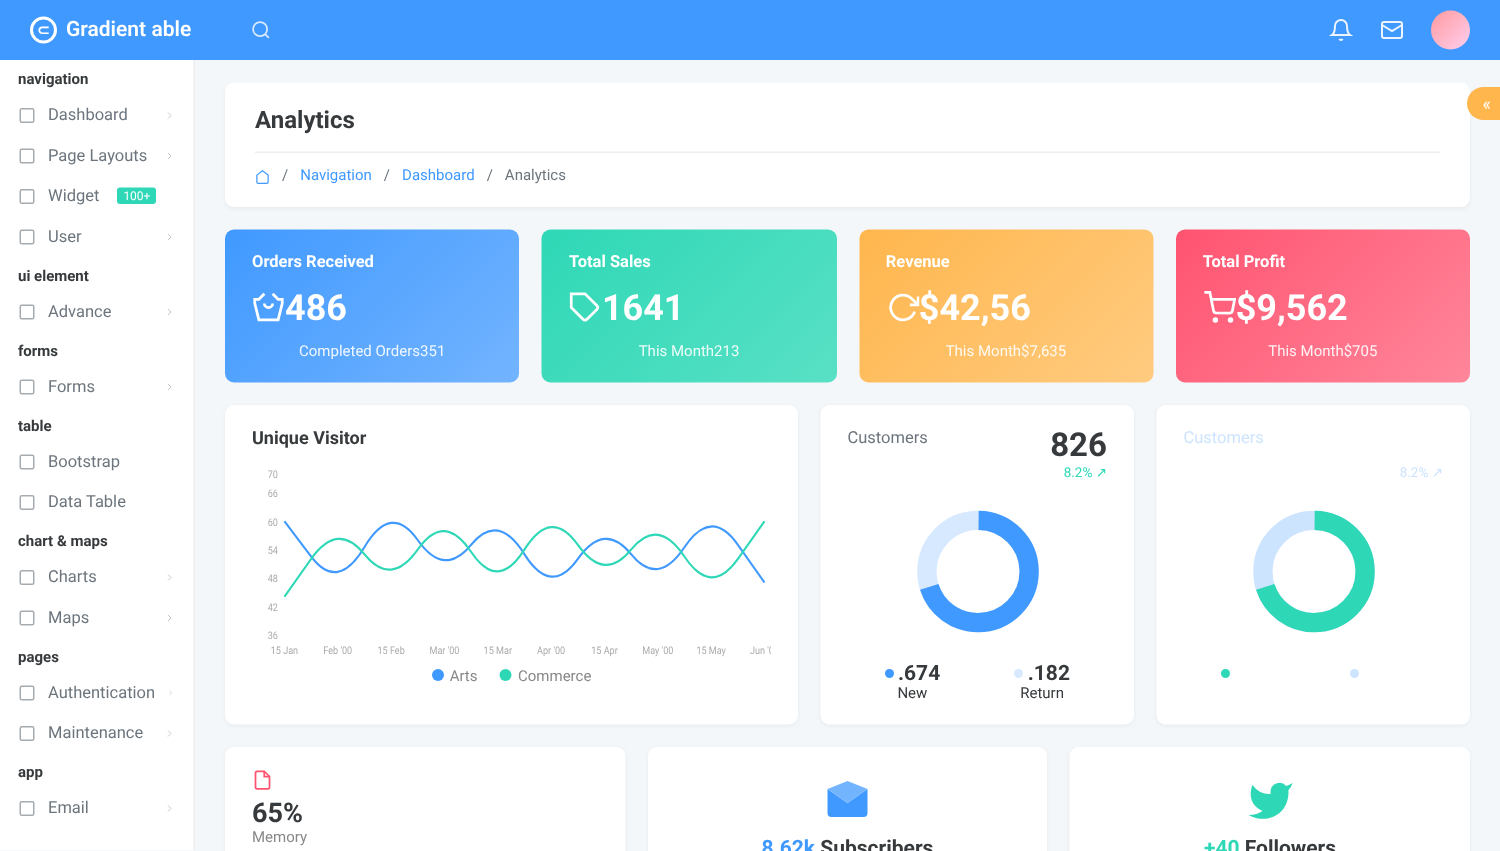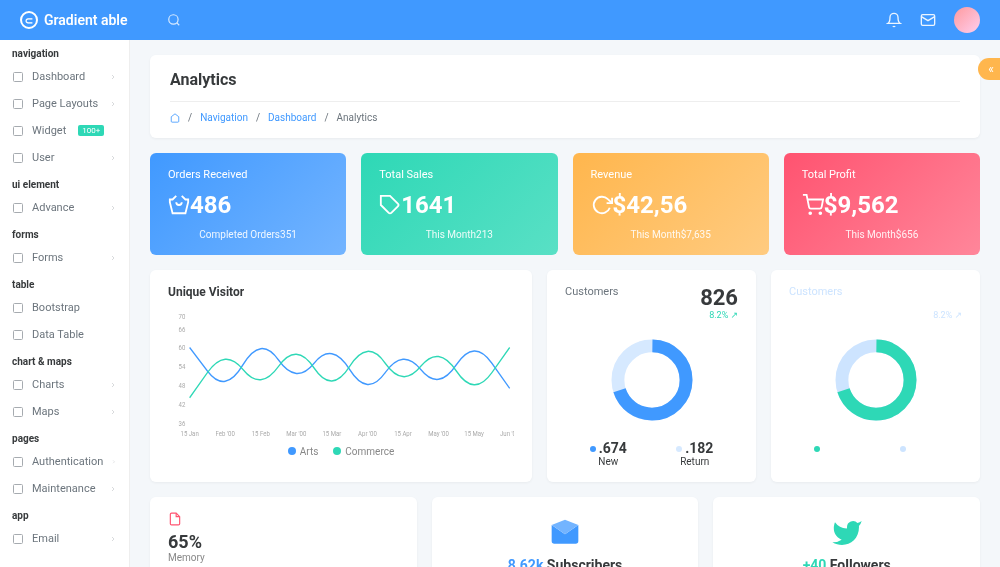--- a/index.html
+++ b/index.html
@@ -20,21 +20,21 @@
 .nav-ic{width:12px;height:12px;opacity:.6;flex-shrink:0}
 .nav-item .chev{margin-left:auto;width:8px;opacity:.4}
 .badge{background:#2ed8b6;color:#fff;font-size:8px;padding:1px 4px;border-radius:2px;margin-left:4px}
 .main{flex:1;padding:15px 20px;overflow-y:auto;position:relative}
 .hdr-card{background:#fff;border-radius:6px;padding:15px 20px;margin-bottom:15px;box-shadow:0 1px 3px rgba(0,0,0,.05)}
 .hdr-title{font-size:16px;font-weight:700;color:#373a3c;margin-bottom:12px}
 .crumb{display:flex;align-items:center;gap:8px;font-size:10px;color:#4099ff;border-top:1px solid #eee;padding-top:10px}
 .crumb span{color:#6c757d}
 .row{display:flex;gap:15px;margin-bottom:15px}
 .stat{flex:1;border-radius:6px;padding:15px 18px;color:#fff;position:relative;overflow:hidden}
-.stat-t{font-size:11px;font-weight:400;margin-bottom:10px}
+.stat-t{font-size:11px;font-weight:700;margin-bottom:10px}
 .stat-body{display:flex;align-items:center;margin-bottom:10px}
 .stat-ic{width:22px;height:22px}
 .stat-v{font-size:24px;font-weight:700}
 .stat-f{display:flex;justify-content:center;font-size:10px;opacity:.9}
 .g-blue{background:linear-gradient(135deg,#4099ff,#73b4ff)}
 .g-green{background:linear-gradient(135deg,#2ed8b6,#59e0c5)}
 .g-yellow{background:linear-gradient(135deg,#FFB64D,#ffcb80)}
 .g-pink{background:linear-gradient(135deg,#FF5370,#ff869a)}
 .card{background:#fff;border-radius:6px;padding:15px 18px;box-shadow:0 1px 3px rgba(0,0,0,.05)}
 .card-t{font-size:12px;font-weight:700;margin-bottom:12px}
@@ -279,21 +279,21 @@
           <div class="stat-body">
             <svg class="stat-ic" viewBox="0 0 24 24" fill="none" stroke="#fff" stroke-width="2">
               <circle cx="9" cy="21" r="1"></circle>
               <circle cx="20" cy="21" r="1"></circle>
               <path d="M1 1h4l2.68 13.39a2 2 0 0 0 2 1.61h9.72a2 2 0 0 0 2-1.61L23 6H6"></path>
             </svg>
             <div class="stat-v">$9,562</div>
           </div>
           <div class="stat-f">
             <span>This Month</span>
-            <span>$656</span>
+            <span>$705</span>
           </div>
         </div>
       </div>
 
     <div class="row">
       <div class="card" style="flex:2">
         <div class="card-t">Unique Visitor</div>
         <div class="chart-area">
             <svg id="chart-svg" width="100%" height="100%" viewBox="0 0 400 130" preserveAspectRatio="none">
               <text x="20" y="115" font-size="7" fill="#aaa" text-anchor="end">36</text>

